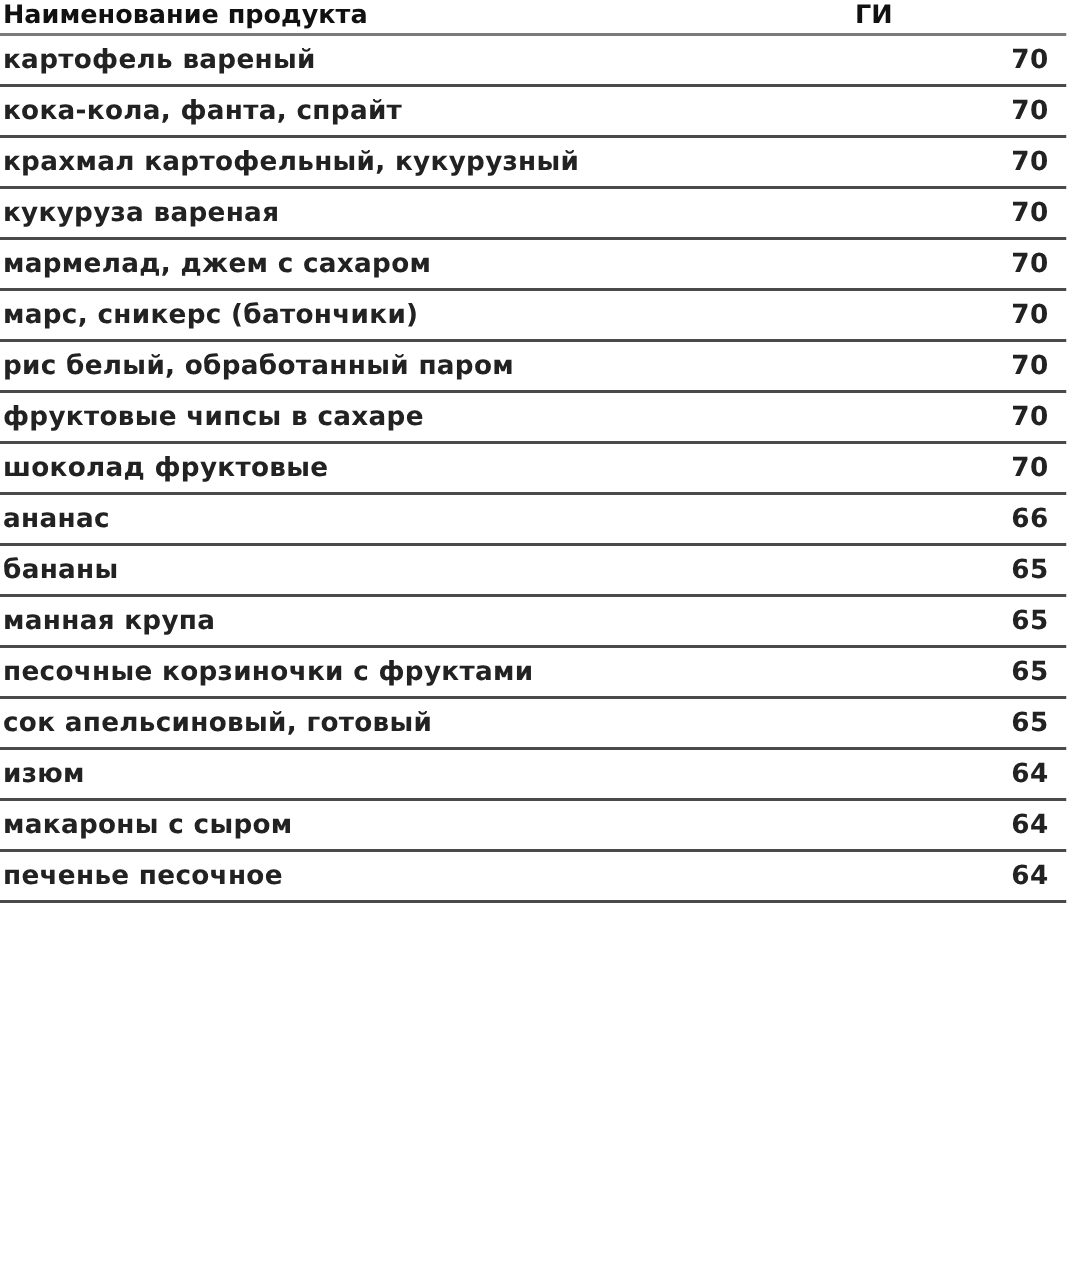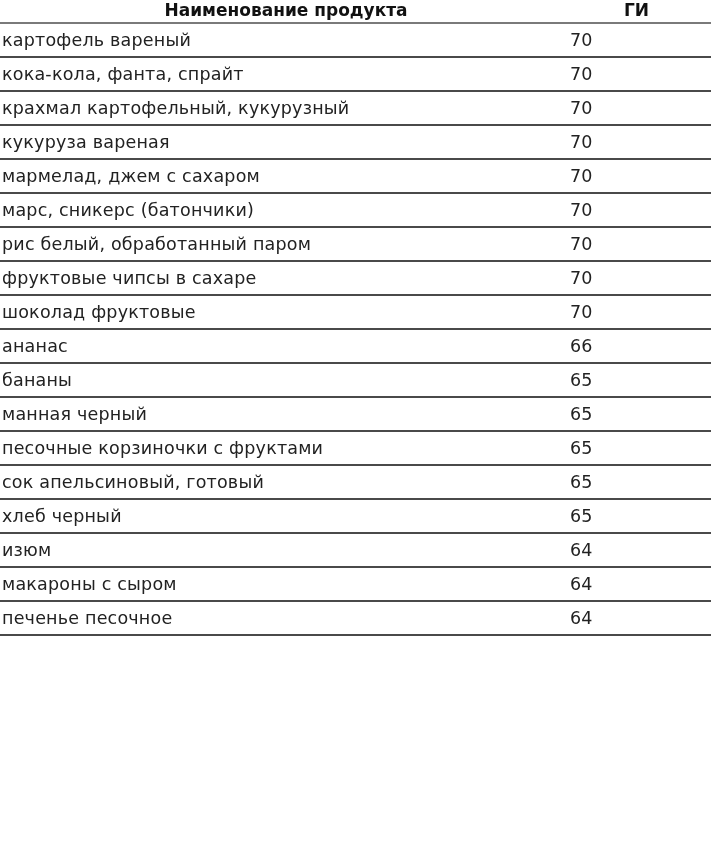--- a/index.html
+++ b/index.html
@@ -20,45 +20,45 @@
       table-layout: fixed;
     }
     .gi-table col.col-name { width: 570px; }
     .gi-table col.col-gi { width: 141px; }
     .gi-table th {
       height: 22px;
       padding: 0 0 0 2px;
       font-size: 17px;
       font-weight: bold;
       color: #111;
-      text-align: center;
+      text-align: left;
       vertical-align: top;
       line-height: 20px;
       border-bottom: 2px solid #7a7a7a;
     }
     .gi-table th.gi-head {
-      text-align: center;
+      text-align: left;
       padding-left: 0;
       padding-right: 8px;
     }
     .gi-table td {
       height: 32px;
       padding: 0 0 0 2px;
       font-size: 17.5px;
-      font-weight: normal;
+      font-weight: bold;
       color: #222;
       line-height: 32px;
       letter-spacing: 0.2px;
       border-bottom: 2px solid #4a4a4a;
       white-space: nowrap;
     }
     .gi-table td.gi-val {
-      text-align: left;
+      text-align: right;
       padding-left: 0;
-      padding-right: 0;
+      padding-right: 12px;
     }
   </style>
 </head>
 <body>
 
 <table class="gi-table">
   <colgroup>
     <col class="col-name">
     <col class="col-gi">
   </colgroup>
@@ -107,33 +107,29 @@
       </tr>
     <tr>
         <td>ананас</td>
         <td class="gi-val">66</td>
       </tr>
     <tr>
         <td>бананы</td>
         <td class="gi-val">65</td>
       </tr>
     <tr>
-        <td>манная черный</td>
+        <td>манная крупа</td>
         <td class="gi-val">65</td>
       </tr>
     <tr>
         <td>песочные корзиночки с фруктами</td>
         <td class="gi-val">65</td>
       </tr>
     <tr>
         <td>сок апельсиновый, готовый</td>
-        <td class="gi-val">65</td>
-      </tr>
-    <tr>
-        <td>хлеб черный</td>
         <td class="gi-val">65</td>
       </tr>
     <tr>
         <td>изюм</td>
         <td class="gi-val">64</td>
       </tr>
     <tr>
         <td>макароны с сыром</td>
         <td class="gi-val">64</td>
       </tr>

